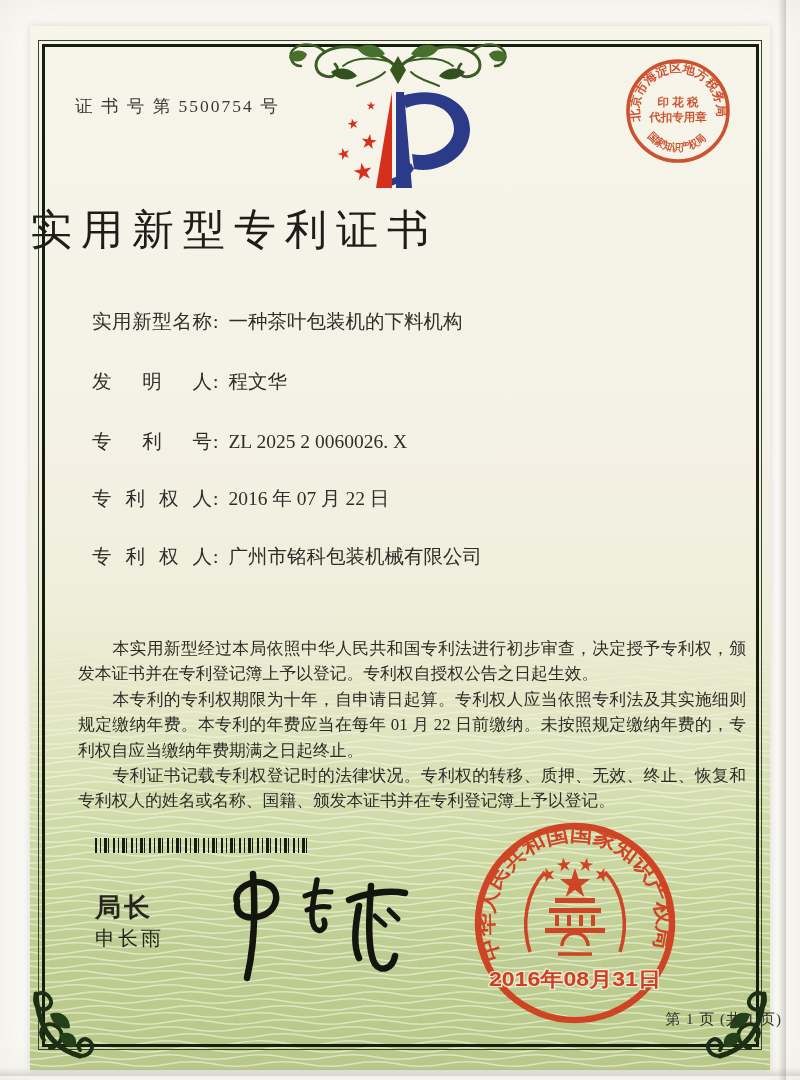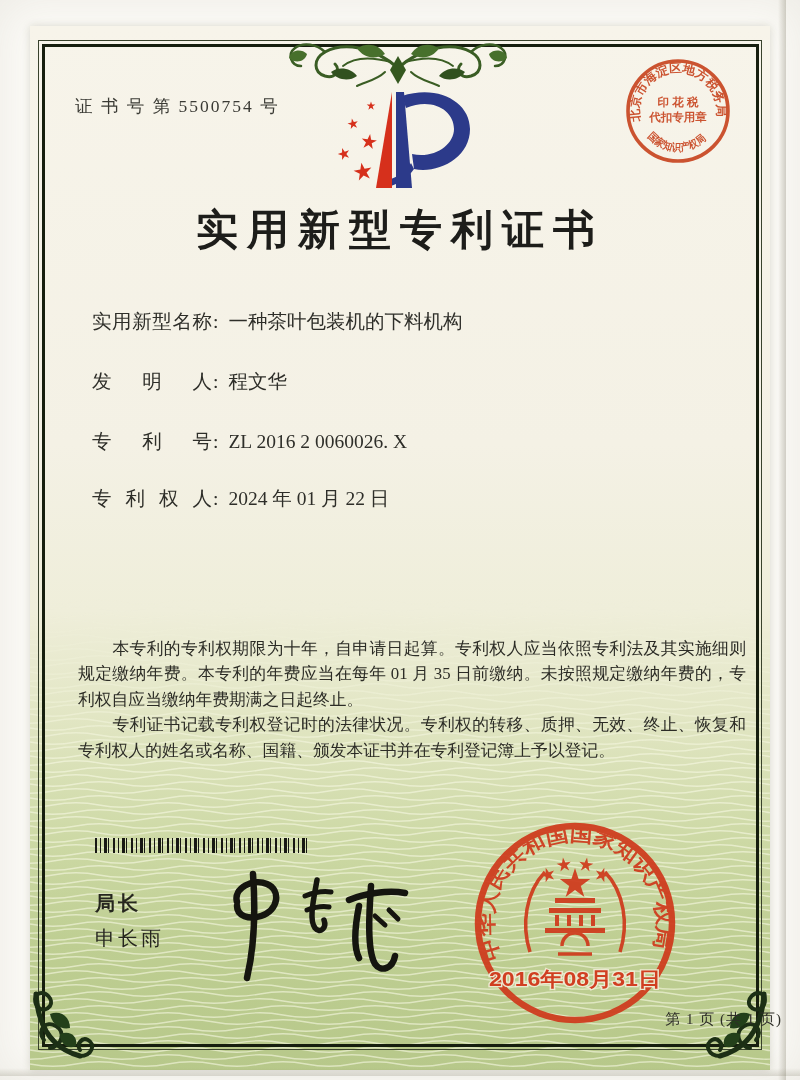--- a/index.html
+++ b/index.html
@@ -14,32 +14,32 @@
          background:linear-gradient(180deg,#f7f4ea 0%,#f4f1e5 40%,#efeeda 56%,#e2e6c4 66%,#cdd9a5 78%,#bece92 88%,#b7c88a 100%);
          box-shadow:0 0 8px rgba(70,70,40,.18);}
   .waves-svg{position:absolute;left:0;top:570px;width:740px;height:474px;
          mask-image:linear-gradient(180deg,transparent 0%,#000 34%);
          -webkit-mask-image:linear-gradient(180deg,transparent 0%,#000 34%);}
   #waves path{fill:none;stroke:#f6f8e3;stroke-width:1.3;opacity:.6;}
   .frame-outer{position:absolute;left:8px;top:14px;right:8px;bottom:20px;border:1.5px solid #39422c;}
   .frame-inner{position:absolute;inset:2.5px;border:3.5px solid #161e0e;}
   .cert-no{position:absolute;left:45px;top:68px;font-size:17.5px;letter-spacing:2px;color:#3a3a34;}
   .logo-svg{position:absolute;left:296px;top:56px;width:152px;height:122px;}
-  .title{position:absolute;left:0;top:176px;width:100%;text-align:center;
-         font-size:42px;font-weight:bold;letter-spacing:9px;color:#1d1d1a;}
+  .title{position:absolute;left:0;top:176px;width:100%;text-align:left;
+         font-size:42px;font-weight:normal;letter-spacing:9px;color:#1d1d1a;}
   .field{position:absolute;left:62px;font-size:19.5px;color:#2e2e29;white-space:nowrap;}
   .flabel{display:inline-block;width:120px;text-align:justify;text-align-last:justify;}
   .fcolon{margin:0 10px 0 1px;}
   .f0{top:282px}.f1{top:342px}.f2{top:402px}.f3{top:459px}.f4{top:517px}.f5{top:573px}
   .body-text{position:absolute;left:48px;top:610px;width:668px;color:#2c2c26;}
   .body-text p{margin:0;font-size:16.8px;line-height:25.4px;text-align:justify;text-indent:2.05em;}
   .barcode{position:absolute;left:65px;top:812px;width:214px;height:15px;
         background-image:repeating-linear-gradient(90deg,#181814 0 2px,transparent 2px 5px,#181814 5px 6px,transparent 6px 9px,#181814 9px 12px,transparent 12px 13px,#181814 13px 14px,transparent 14px 18px);}
   .issuer-title{position:absolute;left:65px;top:864px;font-family:"Liberation Sans","DejaVu Sans",sans-serif;
-        font-weight:700;font-size:20px;letter-spacing:3px;color:#26261f;text-align:right;}
+        font-weight:700;font-size:26px;letter-spacing:3px;color:#26261f;text-align:right;}
   .issuer-name{position:absolute;left:65px;top:899px;font-family:"Liberation Sans","DejaVu Sans",sans-serif;
         font-weight:400;font-size:20px;letter-spacing:3px;color:#26261f;}
   .signature-svg{position:absolute;left:183px;top:840px;width:205px;height:122px;}
   .office-seal-svg{position:absolute;left:440px;top:792px;width:210px;height:210px;opacity:.93;}
   .tax-seal-svg{position:absolute;left:593px;top:30px;width:110px;height:110px;opacity:.88;}
   .footer{position:absolute;left:12px;top:984px;width:100%;text-align:right;font-size:15px;
         letter-spacing:1px;color:#2e2e28;}
   .orn-top{position:absolute;left:243px;top:2px;width:250px;height:64px;}
   .orn-bl{position:absolute;left:-2px;top:950px;width:92px;height:90px;}
   .orn-br{position:absolute;left:650px;top:950px;width:92px;height:90px;}
@@ -190,28 +190,32 @@
 
     <div class="title">实用新型专利证书</div>
 
     <div class="field f1">
       <span class="flabel">发明人</span><span class="fcolon">:</span><span class="fvalue">程文华</span>
     </div>
     <div class="field f0">
       <span class="flabel">实用新型名称</span><span class="fcolon">:</span><span class="fvalue">一种茶叶包装机的下料机构</span>
     </div>
     <div class="field f2">
-      <span class="flabel">专利号</span><span class="fcolon">:</span><span class="fvalue">ZL 2016 2 0060026. X</span>
+      <span class="flabel">专利号</span><span class="fcolon">:</span><span class="fvalue">ZL 2025 2 0060026. X</span>
     </div>
     <div class="field f3">
-      <span class="flabel">专利权人</span><span class="fcolon">:</span><span class="fvalue">2024 年 01 月 22 日</span>
+      <span class="flabel">专利权人</span><span class="fcolon">:</span><span class="fvalue">2016 年 07 月 22 日</span>
+    </div>
+    <div class="field f4">
+      <span class="flabel">专利权人</span><span class="fcolon">:</span><span class="fvalue">广州市铭科包装机械有限公司</span>
     </div>
 
     <div class="body-text">
-      <p>本专利的专利权期限为十年，自申请日起算。专利权人应当依照专利法及其实施细则规定缴纳年费。本专利的年费应当在每年 01 月 35 日前缴纳。未按照规定缴纳年费的，专利权自应当缴纳年费期满之日起终止。</p>
+      <p>本实用新型经过本局依照中华人民共和国专利法进行初步审查，决定授予专利权，颁发本证书并在专利登记簿上予以登记。专利权自授权公告之日起生效。</p>
+      <p>本专利的专利权期限为十年，自申请日起算。专利权人应当依照专利法及其实施细则规定缴纳年费。本专利的年费应当在每年 01 月 22 日前缴纳。未按照规定缴纳年费的，专利权自应当缴纳年费期满之日起终止。</p>
       <p>专利证书记载专利权登记时的法律状况。专利权的转移、质押、无效、终止、恢复和专利权人的姓名或名称、国籍、颁发本证书并在专利登记簿上予以登记。</p>
     </div>
 
     <div class="barcode"></div>
 
     <div class="issuer-title">局长</div>
     <div class="issuer-name">申长雨</div>
 
     <svg class="signature-svg" viewBox="0 0 205 122">
       <g stroke="#15150f" fill="none" stroke-width="6.5" stroke-linecap="round" stroke-linejoin="round">

